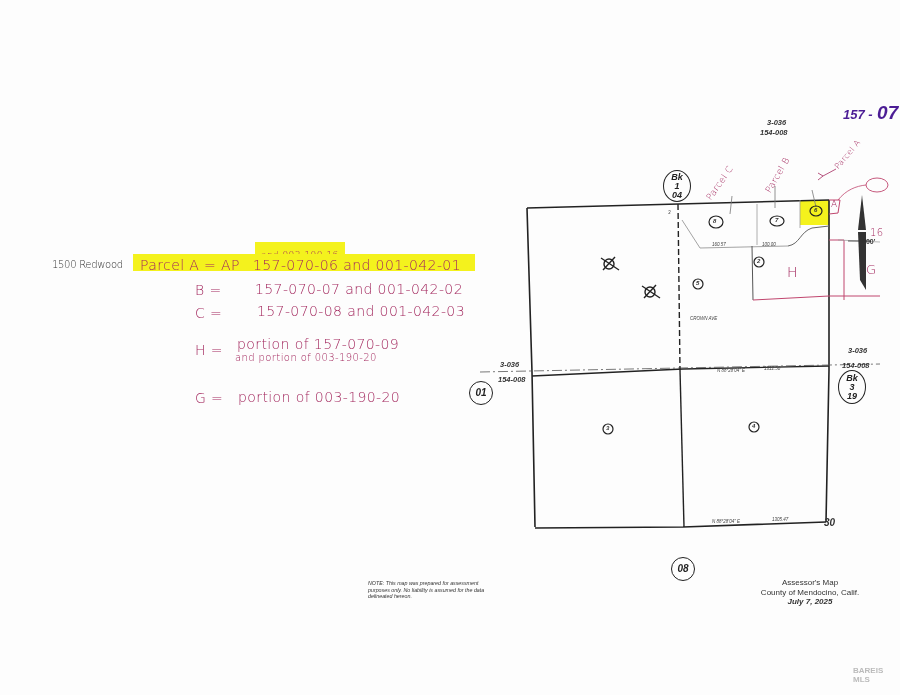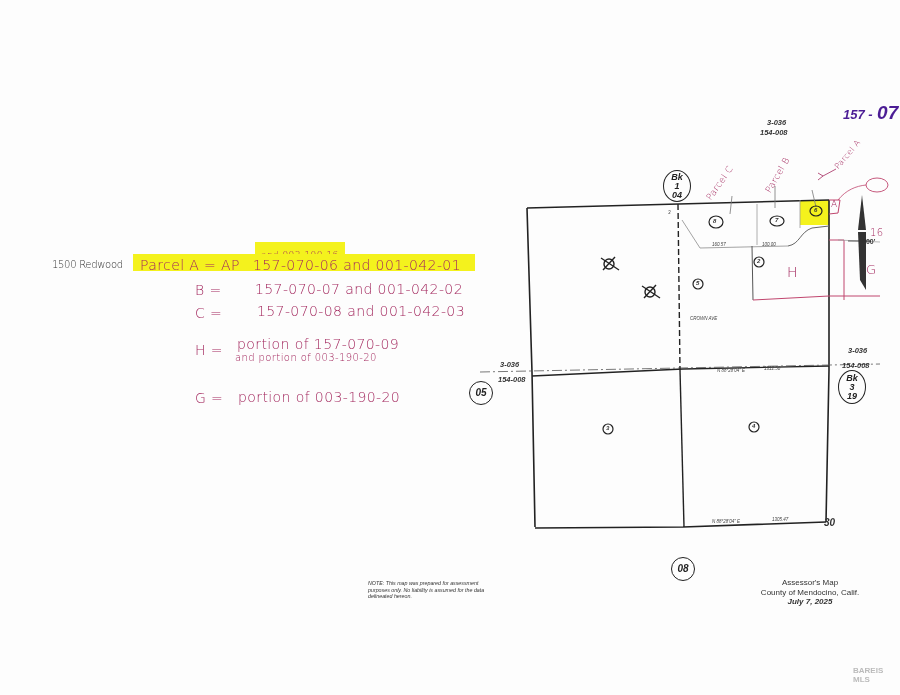--- a/index.html
+++ b/index.html
@@ -154,21 +154,21 @@
   <div class="abs circ bk" style="left:663px; top:170px; width:26px; height:30px;">
     <span>Bk</span>
     <span>1</span>
     <span>04</span>
   </div>
   <div class="abs circ bk" style="left:838px; top:370px; width:26px; height:32px;">
     <span>Bk</span>
     <span>3</span>
     <span>19</span>
   </div>
-  <div class="abs circ" style="left:469px; top:381px; width:22px; height:22px;">05</div>
+  <div class="abs circ" style="left:469px; top:381px; width:22px; height:22px;">01</div>
   <div class="abs circ" style="left:671px; top:557px; width:22px; height:22px;">08</div>
   <div class="abs small-ital" style="left:824px; top:517px; font-size:10px;">30</div>
 
   <div class="abs small-ital" style="left:500px; top:360px;">3-036</div>
   <div class="abs small-ital" style="left:498px; top:375px;">154-008</div>
   <div class="abs small-ital" style="left:848px; top:346px;">3-036</div>
   <div class="abs small-ital" style="left:842px; top:361px;">154-008</div>
 
   <div class="abs note" style="left:368px; top:580px; width:118px;">NOTE: This map was prepared for assessment purposes only. No liability is assumed for the data delineated hereon.</div>
   <div class="abs assessor" style="left:750px; top:578px; width:120px;">

